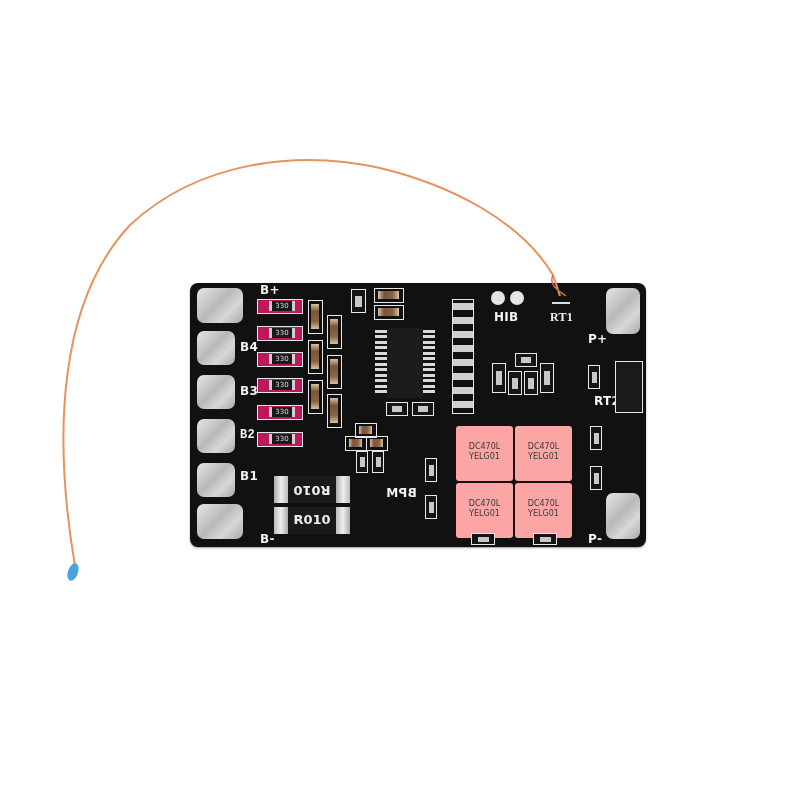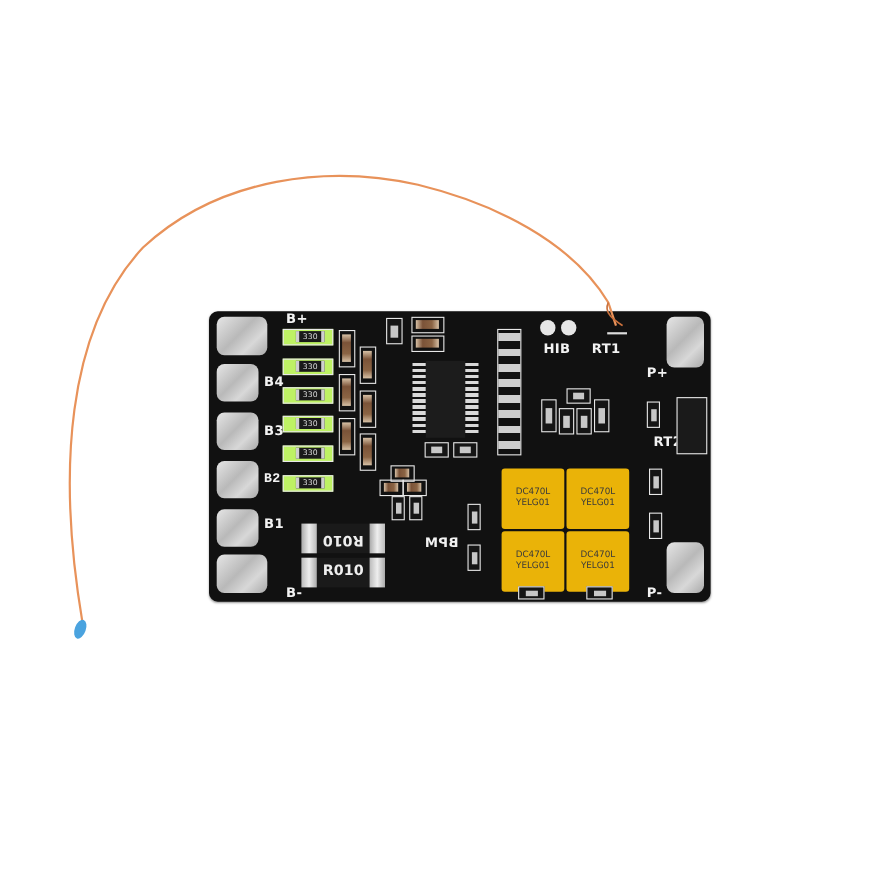--- a/index.html
+++ b/index.html
@@ -2,30 +2,30 @@
 <html><head>
 <meta charset="utf-8">
 <style>
   html, body { margin:0; padding:0; background:#ffffff; }
   body { width:800px; height:800px; position:relative; overflow:hidden; font-family:"DejaVu Sans", sans-serif; }
   .scene { position:absolute; left:0; top:0; width:800px; height:800px; }
   .board { position:absolute; left:190px; top:283px; width:456px; height:264px; background:#111; border-radius:8px;
            box-shadow: 0 1px 2px rgba(0,0,0,0.4); }
   .pad { position:absolute; background:linear-gradient(135deg,#e6e6e6,#b9b9b9 45%,#d8d8d8 70%,#a9a9a9); border-radius:7px; }
   .silk { position:absolute; color:#f2f2f2; font-weight:bold; font-size:12px; letter-spacing:0.3px; }
-  .res { position:absolute; width:46px; height:15px; border:1.5px solid #e8e8e8; box-sizing:border-box; background:#bef264; }
+  .res { position:absolute; width:46px; height:15px; border:1.5px solid #e8e8e8; box-sizing:border-box; background:#be185d; }
   .res .body { position:absolute; left:11px; top:1px; width:20px; height:10px; background:#1a1a1a; border-left:3px solid #cfcfcf; border-right:3px solid #cfcfcf; color:#ddd; font-size:7px; line-height:10px; text-align:center; }
   .cap { position:absolute; width:15px; height:34px; border:1.5px solid #e8e8e8; box-sizing:border-box; }
   .cap .c { position:absolute; left:2px; top:3px; width:8px; height:25px; background:linear-gradient(#d7c1a6,#7b5338 30%,#8b6444 70%,#d7c1a6); }
   .hcap { position:absolute; width:30px; height:15px; border:1.5px solid #e8e8e8; box-sizing:border-box; }
   .hcap .c { position:absolute; left:3px; top:2px; width:21px; height:8px; background:linear-gradient(90deg,#d7c1a6,#7b5338 30%,#8b6444 70%,#d7c1a6); }
   .smd { position:absolute; border:1.5px solid #e8e8e8; box-sizing:border-box; background:#151515; }
   .smd .i { position:absolute; left:25%; top:25%; width:50%; height:50%; background:#c8c8c8; }
   .chip { position:absolute; background:#1c1c1c; }
-  .mosfet { position:absolute; width:57px; height:55px; background:#eab308; border-radius:3px; color:#3a3a3a; font-size:8px; line-height:10px; text-align:center; padding-top:16px; box-sizing:border-box; }
+  .mosfet { position:absolute; width:57px; height:55px; background:#fca5a5; border-radius:3px; color:#3a3a3a; font-size:8px; line-height:10px; text-align:center; padding-top:16px; box-sizing:border-box; }
   .shunt { position:absolute; width:76px; height:27px; background:#1a1a1a; }
   .shunt .t { position:absolute; left:0; right:0; top:5px; text-align:center; color:#eee; font-size:13px; font-weight:bold; }
   .shunt .l, .shunt .r { position:absolute; top:0; width:14px; height:27px; background:linear-gradient(90deg,#bbb,#eee,#aaa); }
   .shunt .l { left:0; } .shunt .r { right:0; }
   .hole { position:absolute; width:14px; height:14px; border-radius:50%; background:#e5e5e5; }
   svg.wire { position:absolute; left:0; top:0; }
 </style>
 </head>
 <body>
 
@@ -104,21 +104,21 @@
     <div class="smd" style="left:222px;top:119px;width:22px;height:14px;">
         <div class="i"></div>
       </div>
 
     <div style="position:absolute;left:262px;top:16px;width:22px;height:115px;border:1.5px solid #e8e8e8;box-sizing:border-box;background:repeating-linear-gradient(#111 0 3px,#cfcfcf 3px 10px,#111 10px 14px);"></div>
 
     <div class="hole" style="left:301px;top:8px;"></div>
     <div class="hole" style="left:320px;top:8px;"></div>
     <span class="silk" style="left:304px;top:27px;">HIB</span>
     <div style="position:absolute;left:362px;top:9px;width:18px;height:10px;border-bottom:2px solid #ddd;"></div>
-    <span class="silk" style="left:348px;top:27px;">RT1</span>
+    <span class="silk" style="left:360px;top:27px;font-family:Liberation Serif, serif;">RT1</span>
 
     <div class="smd" style="left:325px;top:70px;width:22px;height:14px;">
         <div class="i"></div>
       </div>
     <div class="smd" style="left:302px;top:80px;width:14px;height:30px;">
         <div class="i"></div>
       </div>
     <div class="smd" style="left:318px;top:88px;width:14px;height:24px;">
         <div class="i"></div>
       </div>

